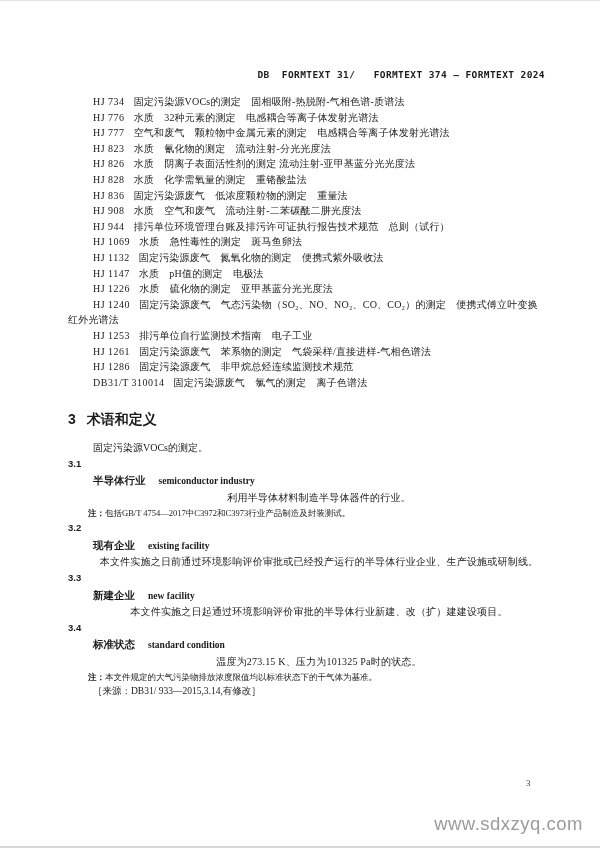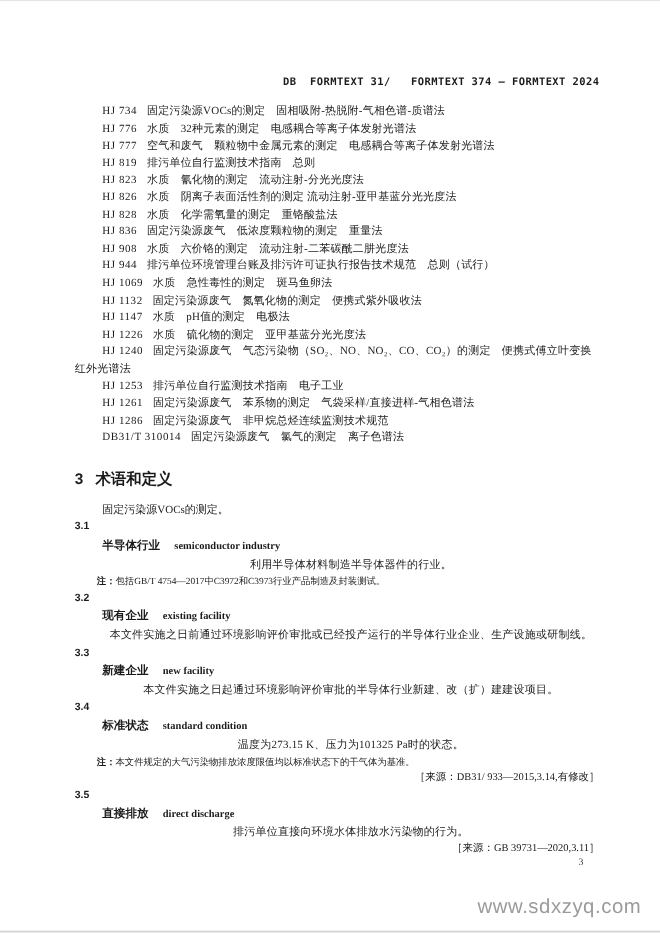--- a/index.html
+++ b/index.html
@@ -36,46 +36,45 @@
     font-family:"Liberation Sans","DejaVu Sans",sans-serif;
     font-weight:bold;font-size:10.5px;
   }
   .term-en{
     font-family:Liberation Serif, serif;
     font-weight:bold;font-size:9.5px;margin-left:13px;
   }
   .term-def{margin:0;text-indent:25px;font-size:10px;line-height:15.6px;letter-spacing:0.2px;text-align:center;}
   .term-note{margin:0;text-indent:20px;font-size:8.5px;line-height:14.5px;}
   .note-label{font-weight:bold;}
-  .term-source{margin:0;text-indent:25px;font-size:9.5px;line-height:15.6px;text-align:right;}
+  .term-source{margin:0;text-indent:25px;font-size:9.5px;line-height:15.6px;}
   .page-num{position:absolute;left:526px;top:776px;font-size:9px;line-height:12px;color:#3a3a3a;}
   .watermark{
     position:absolute;right:17px;top:811px;
     font-family:"Liberation Sans","DejaVu Sans",sans-serif;
     font-size:18.5px;line-height:24px;letter-spacing:0.5px;
   }
 </style>
 </head>
 <body>
 
 <div class="page">
   <div class="content">
 
     <p class="doc-header">DB  FORMTEXT 31/   FORMTEXT 374 — FORMTEXT 2024</p>
 
     <div class="std-list">
         <p class="std-line"><span class="std-code">HJ 734</span><span class="std-title">固定污染源VOCs的测定　固相吸附-热脱附-气相色谱-质谱法</span></p>
         <p class="std-line"><span class="std-code">HJ 776</span><span class="std-title">水质　32种元素的测定　电感耦合等离子体发射光谱法</span></p>
         <p class="std-line"><span class="std-code">HJ 777</span><span class="std-title">空气和废气　颗粒物中金属元素的测定　电感耦合等离子体发射光谱法</span></p>
-        <p class="std-line"><span class="std-code">HJ 819</span><span class="std-title">排污单位自行监测技术指南　总则</span></p>
         <p class="std-line"><span class="std-code">HJ 823</span><span class="std-title">水质　氰化物的测定　流动注射-分光光度法</span></p>
         <p class="std-line"><span class="std-code">HJ 826</span><span class="std-title">水质　阴离子表面活性剂的测定 流动注射-亚甲基蓝分光光度法</span></p>
         <p class="std-line"><span class="std-code">HJ 828</span><span class="std-title">水质　化学需氧量的测定　重铬酸盐法</span></p>
         <p class="std-line"><span class="std-code">HJ 836</span><span class="std-title">固定污染源废气　低浓度颗粒物的测定　重量法</span></p>
-        <p class="std-line"><span class="std-code">HJ 908</span><span class="std-title">水质　六价铬的测定　流动注射-二苯碳酰二肼光度法</span></p>
+        <p class="std-line"><span class="std-code">HJ 908</span><span class="std-title">水质　空气和废气　流动注射-二苯碳酰二肼光度法</span></p>
         <p class="std-line"><span class="std-code">HJ 944</span><span class="std-title">排污单位环境管理台账及排污许可证执行报告技术规范　总则（试行）</span></p>
         <p class="std-line"><span class="std-code">HJ 1069</span><span class="std-title">水质　急性毒性的测定　斑马鱼卵法</span></p>
         <p class="std-line"><span class="std-code">HJ 1132</span><span class="std-title">固定污染源废气　氮氧化物的测定　便携式紫外吸收法</span></p>
         <p class="std-line"><span class="std-code">HJ 1147</span><span class="std-title">水质　pH值的测定　电极法</span></p>
         <p class="std-line"><span class="std-code">HJ 1226</span><span class="std-title">水质　硫化物的测定　亚甲基蓝分光光度法</span></p>
         <p class="std-line"><span class="std-code">HJ 1240</span><span class="std-title">固定污染源废气　气态污染物（SO₂、NO、NO₂、CO、CO₂）的测定　便携式傅立叶变换红外光谱法</span></p>
         <p class="std-line"><span class="std-code">HJ 1253</span><span class="std-title">排污单位自行监测技术指南　电子工业</span></p>
         <p class="std-line"><span class="std-code">HJ 1261</span><span class="std-title">固定污染源废气　苯系物的测定　气袋采样/直接进样-气相色谱法</span></p>
         <p class="std-line"><span class="std-code">HJ 1286</span><span class="std-title">固定污染源废气　非甲烷总烃连续监测技术规范</span></p>
         <p class="std-line"><span class="std-code">DB31/T 310014</span><span class="std-title">固定污染源废气　氯气的测定　离子色谱法</span></p>
@@ -115,28 +114,19 @@
       </div>
         <div class="term">
         <p class="clause-no">3.4</p>
         <p class="term-line">
           <span class="term-zh">标准状态</span><span class="term-en">standard condition</span>
         </p>
         <p class="term-def">温度为273.15 K、压力为101325 Pa时的状态。</p>
         <p class="term-note"><span class="note-label">注：</span><span>本文件规定的大气污染物排放浓度限值均以标准状态下的干气体为基准。</span></p>
         <p class="term-source">［来源：DB31/ 933—2015,3.14,有修改］</p>
       </div>
-        <div class="term">
-        <p class="clause-no">3.5</p>
-        <p class="term-line">
-          <span class="term-zh">直接排放</span><span class="term-en">direct discharge</span>
-        </p>
-        <p class="term-def">排污单位直接向环境水体排放水污染物的行为。</p>
-
-        <p class="term-source">［来源：GB 39731—2020,3.11］</p>
-      </div>
       </div>
 
   </div>
 
   <div class="page-num">3</div>
   <div class="watermark" style="color: rgb(155, 155, 155);">www.sdxzyq.com</div>
 </div>
 
 </body></html>

